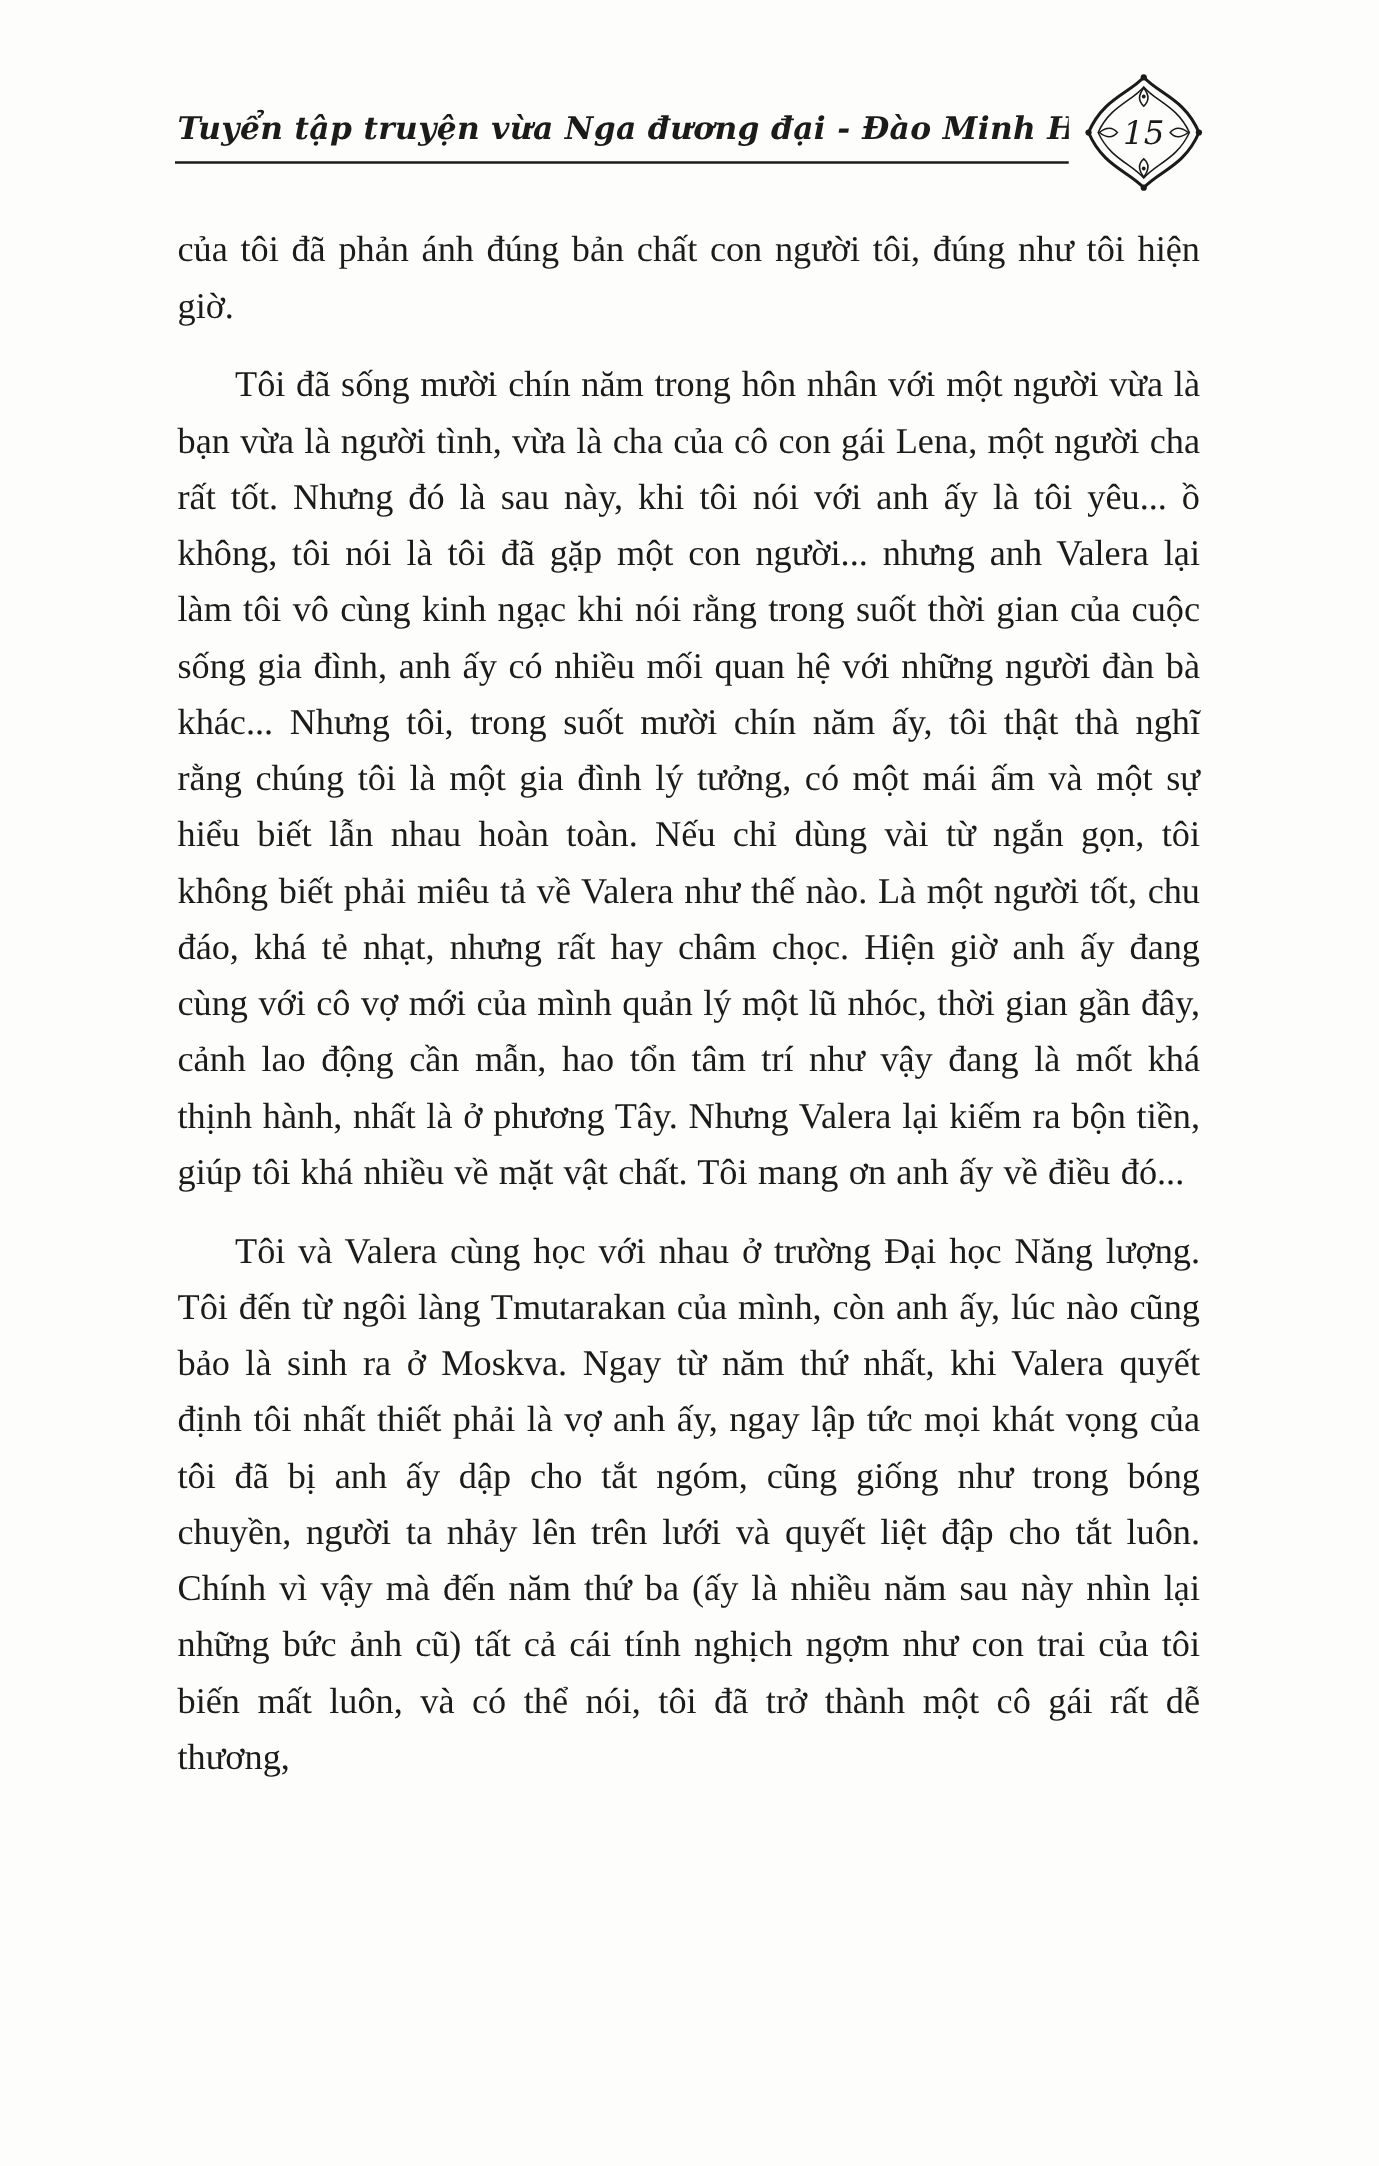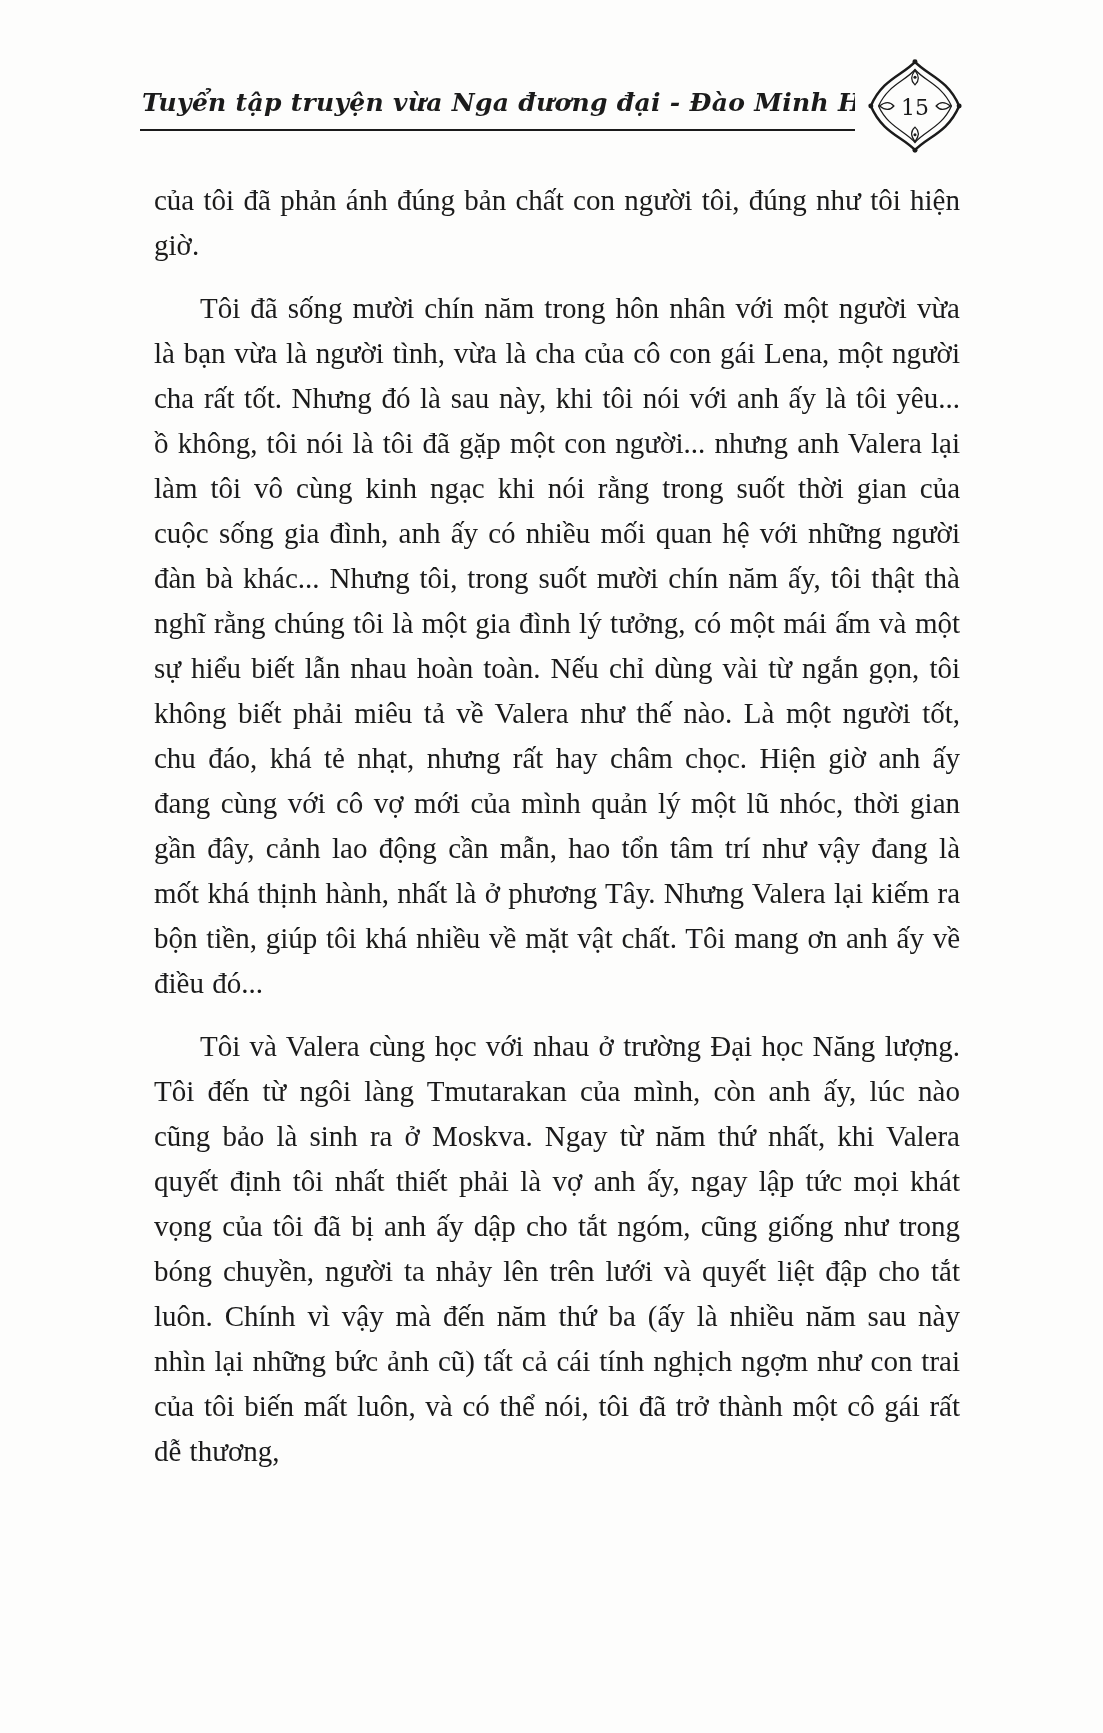--- a/index.html
+++ b/index.html
@@ -52,37 +52,38 @@
     position: absolute;
     inset: 0;
   }
   .page-number {
     position: absolute;
     inset: 0;
     display: flex;
     align-items: center;
     justify-content: center;
     font-family: "DejaVu Serif", serif;
-    font-size: 22px;
+    font-style: italic;
+    font-size: 26px;
     font-weight: 500;
     padding-top: 2px;
   }
   
   .page-body {
     position: absolute;
     top: 178px;
     left: 142px;
     width: 818px;
     font-size: 29px;
     line-height: 45px;
     text-align: justify;
     word-spacing: 1px;
   }
   .para {
-    margin: 0 0 18px 12px;
+    margin: 0 0 18px 0;
     text-indent: 46px;
   }
   .para.continuation {
     text-indent: 0;
   }
 </style>
 </head>
 <body>
 
 <div class="page">

